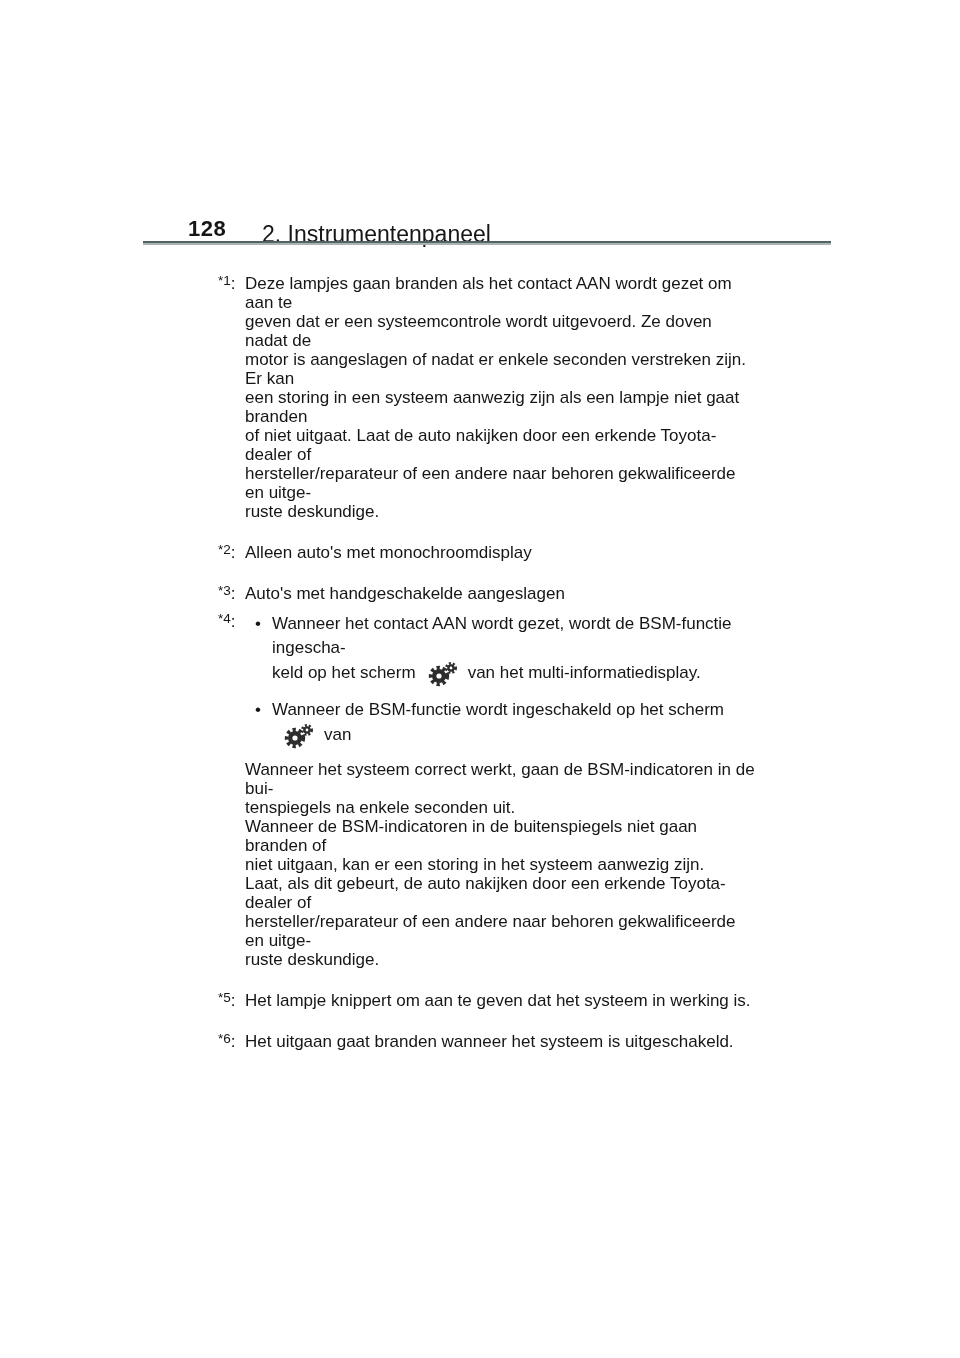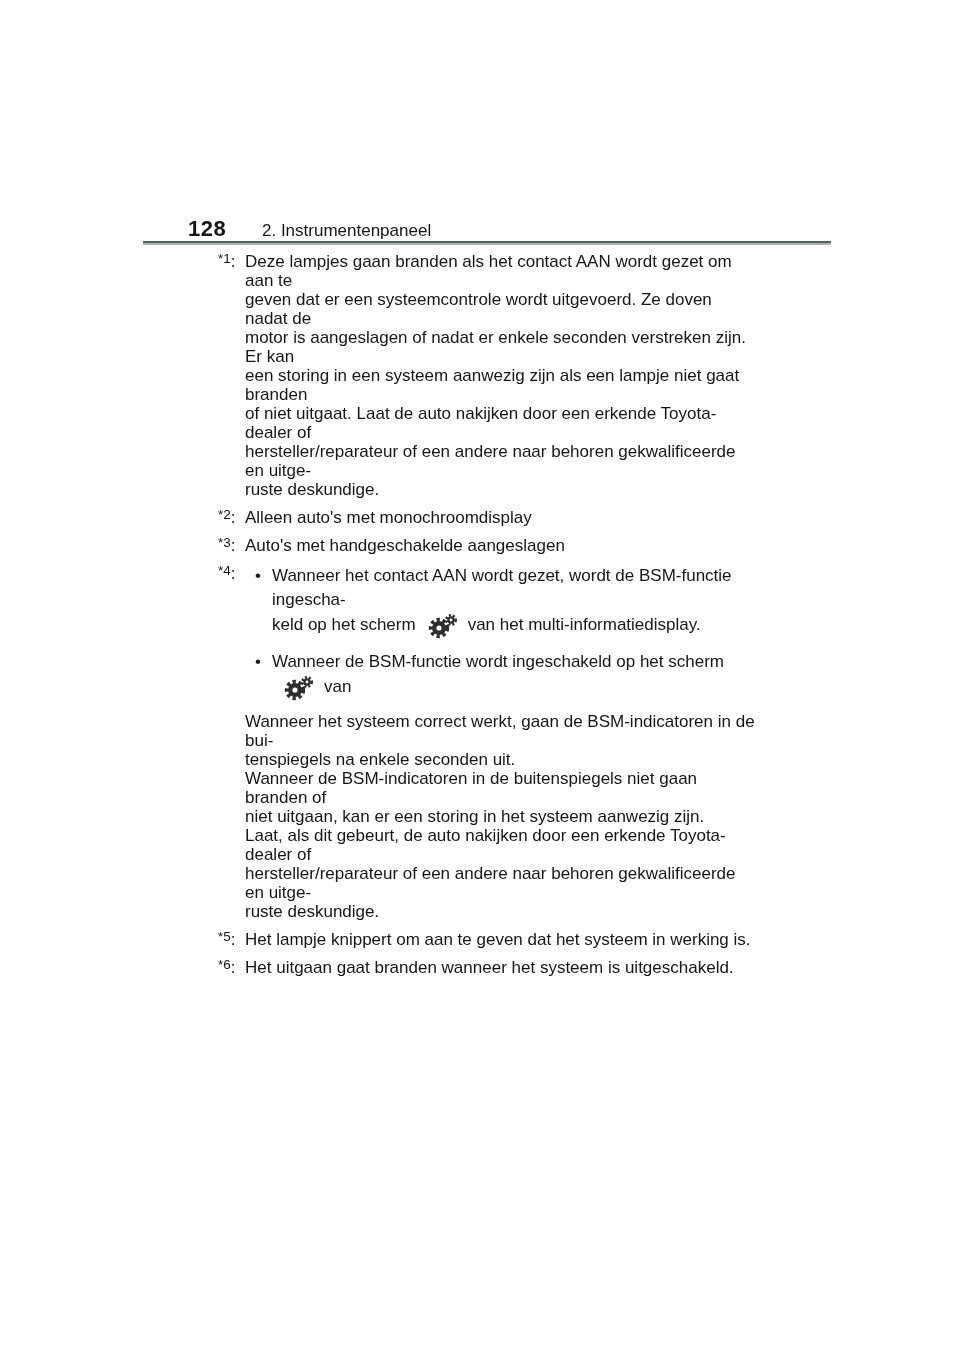--- a/index.html
+++ b/index.html
@@ -17,21 +17,21 @@
     left: 188px;
     top: 216px;
     font-size: 22px;
     font-weight: bold;
     letter-spacing: 0.5px;
   }
   .section-title {
     position: absolute;
     left: 262px;
     top: 221px;
-    font-size: 17px;
+    font-size: 23px;
   }
   .header-rule {
     position: absolute;
     left: 143px;
     top: 241px;
     width: 688px;
     height: 4px;
     background: linear-gradient(to bottom, #4e5e5e 0%, #5a6a6a 55%, #a8b4b4 55%, #a8b4b4 100%);
   }
   .content {
@@ -39,21 +39,21 @@
     left: 218px;
     top: 252px;
     width: 540px;
     font-size: 17px;
     line-height: 19px;
   }
   .footnote { position: relative; padding-left: 27px; margin-bottom: 9px; }
   .fn-marker { position: absolute; left: 0; top: 0; white-space: nowrap; }
   .fn-sup { font-size: 13.5px; position: relative; top: -4px; }
   .fn-colon { font-size: 17px; }
-  .fn-text { white-space: pre-line; }
+  .fn-text { white-space: pre-line; margin-top: 22px; }
   .bullet-list { margin: 6px 0 2px 0; padding-left: 10px; }
   .bullet-item { position: relative; padding-left: 17px; margin-bottom: 10px; line-height: 24px; }
   .bullet-dot { position: absolute; left: 0; top: 0; }
   .inline-icon { display: inline-block; vertical-align: middle; margin: 0 9px; height: 28px; }
   .fn-cont { white-space: pre-line; margin-top: 1px; }
   .watermark {
     position: absolute;
     right: 16px;
     top: 1379px;
     font-size: 23px;

